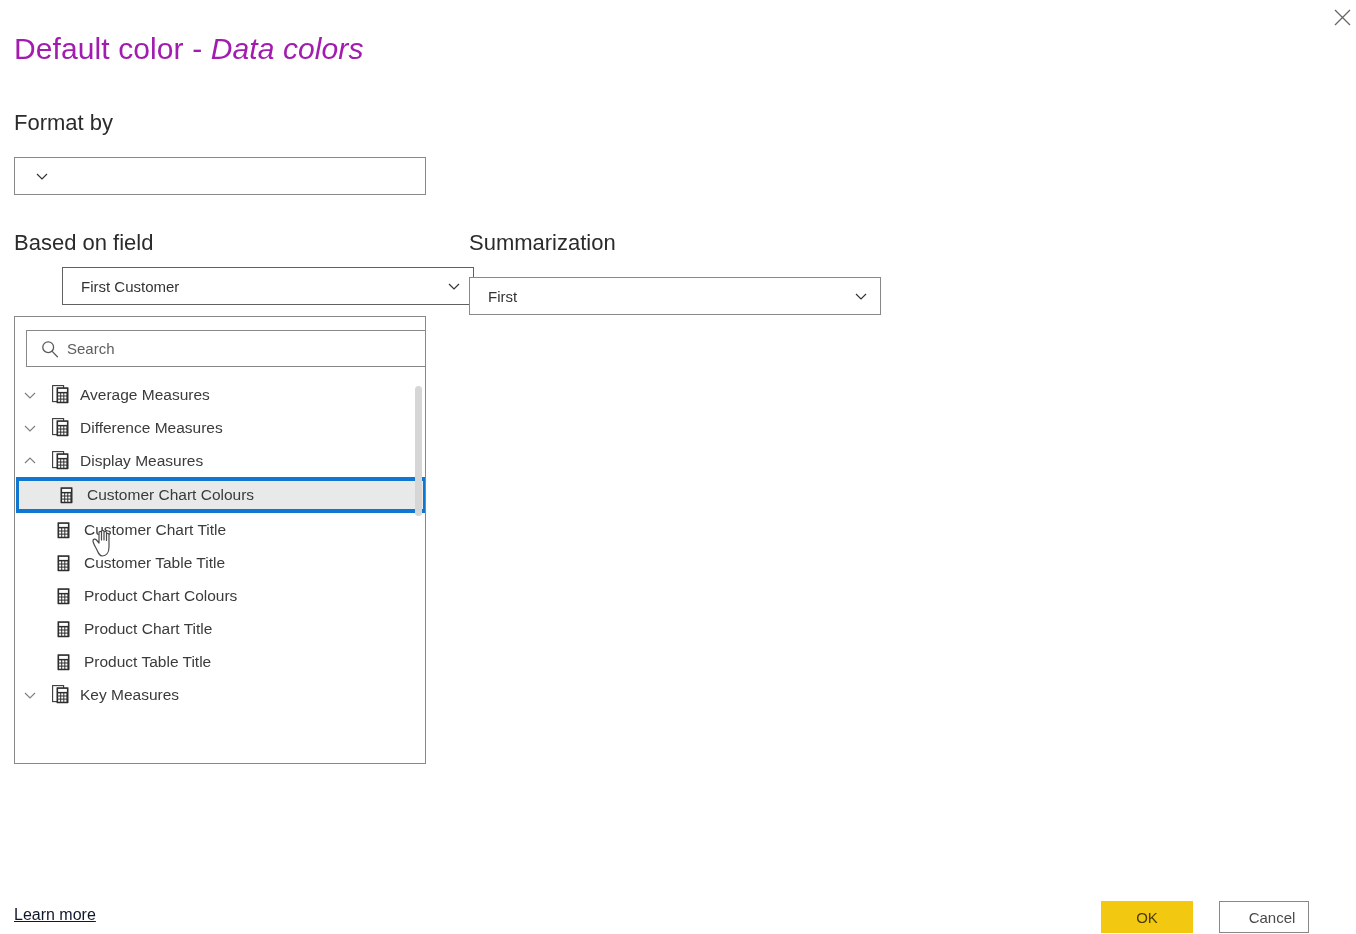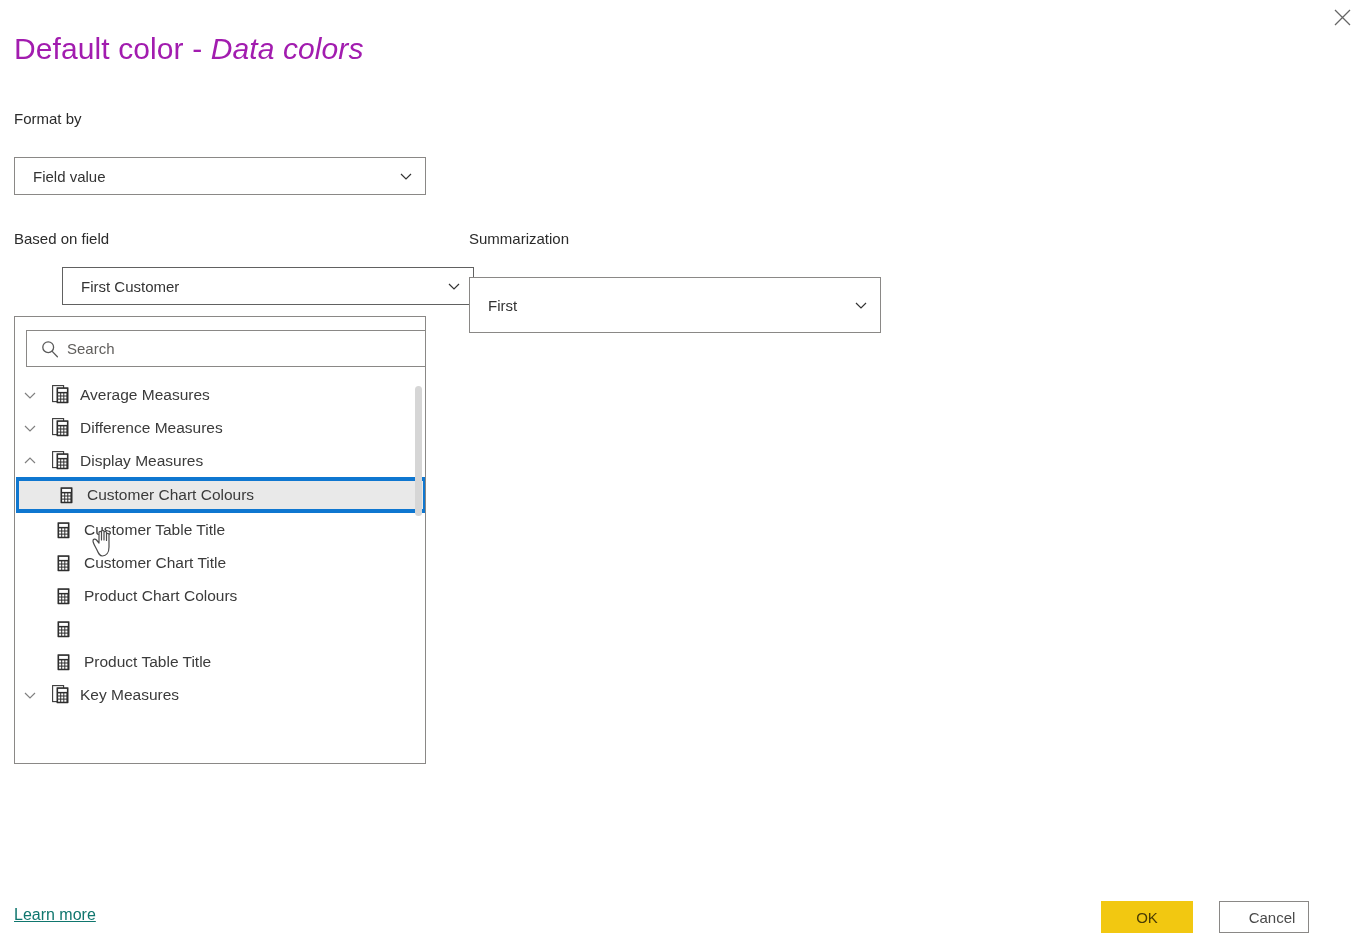--- a/index.html
+++ b/index.html
@@ -43,21 +43,21 @@
     letter-spacing: 0.1px;
     white-space: nowrap;
   }
   .dialog-title .italic {
     font-style: italic;
   }
 
   
   .field-label {
     position: absolute;
-    font-size: 15px;
+    font-size: 22px;
     font-weight: 400;
     color: #2b2b2b;
     white-space: nowrap;
   }
   #label-format-by { left: 14px; top: 110px; }
   #label-based-on-field { left: 14px; top: 230px; }
   #label-summarization { left: 469px; top: 230px; }
 
   
   .combo {
@@ -98,21 +98,21 @@
     top: 267px;
     width: 412px;
     height: 38px;
     border-color: #616161;
     margin-left: 48px;
   }
   #combo-summarization {
     left: 469px;
     top: 277px;
     width: 412px;
-    height: 56px;
+    height: 38px;
   }
 
   
   .dropdown-panel {
     position: absolute;
     left: 14px;
     top: 316px;
     width: 412px;
     height: 448px;
     box-sizing: border-box;
@@ -236,21 +236,21 @@
     height: 34px;
     pointer-events: none;
   }
 
   
   .learn-more {
     position: absolute;
     left: 14px;
     top: 906px;
     font-size: 16px;
-    color: #0f766e;
+    color: #0f172a;
     text-decoration: underline;
     cursor: pointer;
     white-space: nowrap;
     text-align: right;
   }
 
   .btn {
     position: absolute;
     box-sizing: border-box;
     height: 32px;
@@ -291,21 +291,20 @@
     </svg>
   </span>
 </div>
 
 <div class="dialog-title">
   <span>Default color - </span><span class="italic">Data colors</span>
 </div>
 
 <div class="field-label" id="label-format-by">Format by</div>
 <div class="combo" id="combo-format-by">
-  <span class="combo-value">Field value</span>
   <span class="chev">
     <svg width="16" height="16" viewBox="0 0 16 16" aria-hidden="true">
       <path d="M3 6 L8 11 L13 6" stroke="#333333" stroke-width="1.2" fill="none"></path>
     </svg>
   </span>
 </div>
 
 <div class="field-label" id="label-based-on-field">Based on field</div>
 <div class="combo" id="combo-based-on-field">
   <span class="combo-value">First Customer</span>
@@ -439,39 +438,39 @@
             <rect x="6.2" y="8.4" width="2.1" height="2.1" fill="#ffffff"></rect>
             <rect x="9.3" y="8.4" width="2.1" height="2.1" fill="#ffffff"></rect>
             <rect x="3.1" y="11.5" width="2.1" height="2.1" fill="#ffffff"></rect>
             <rect x="6.2" y="11.5" width="2.1" height="2.1" fill="#ffffff"></rect>
             <rect x="9.3" y="11.5" width="2.1" height="2.1" fill="#ffffff"></rect>
             <rect x="3.1" y="14.600000000000001" width="2.1" height="2.1" fill="#ffffff"></rect>
             <rect x="6.2" y="14.600000000000001" width="2.1" height="2.1" fill="#ffffff"></rect>
             <rect x="9.3" y="14.600000000000001" width="2.1" height="2.1" fill="#ffffff"></rect>
           </svg>
         </span>
-        <span class="row-label">Customer Table Title</span>
+        <span class="row-label">Customer Chart Title</span>
       </div>
       <div class="tree-row child">
         <span class="icon-slot">
           <svg width="19" height="20" viewBox="0 0 19 20" aria-hidden="true">
             <rect x="1.5" y="2.2" width="12" height="16" rx="0.6" fill="#2e2e2e"></rect>
             <rect x="3.1" y="3.9" width="8.8" height="3" fill="#ffffff"></rect>
             <rect x="3.1" y="8.4" width="2.1" height="2.1" fill="#ffffff"></rect>
             <rect x="6.2" y="8.4" width="2.1" height="2.1" fill="#ffffff"></rect>
             <rect x="9.3" y="8.4" width="2.1" height="2.1" fill="#ffffff"></rect>
             <rect x="3.1" y="11.5" width="2.1" height="2.1" fill="#ffffff"></rect>
             <rect x="6.2" y="11.5" width="2.1" height="2.1" fill="#ffffff"></rect>
             <rect x="9.3" y="11.5" width="2.1" height="2.1" fill="#ffffff"></rect>
             <rect x="3.1" y="14.600000000000001" width="2.1" height="2.1" fill="#ffffff"></rect>
             <rect x="6.2" y="14.600000000000001" width="2.1" height="2.1" fill="#ffffff"></rect>
             <rect x="9.3" y="14.600000000000001" width="2.1" height="2.1" fill="#ffffff"></rect>
           </svg>
         </span>
-        <span class="row-label">Customer Chart Title</span>
+        <span class="row-label">Customer Table Title</span>
       </div>
       <div class="tree-row child">
         <span class="icon-slot">
           <svg width="19" height="20" viewBox="0 0 19 20" aria-hidden="true">
             <rect x="1.5" y="2.2" width="12" height="16" rx="0.6" fill="#2e2e2e"></rect>
             <rect x="3.1" y="3.9" width="8.8" height="3" fill="#ffffff"></rect>
             <rect x="3.1" y="8.4" width="2.1" height="2.1" fill="#ffffff"></rect>
             <rect x="6.2" y="8.4" width="2.1" height="2.1" fill="#ffffff"></rect>
             <rect x="9.3" y="8.4" width="2.1" height="2.1" fill="#ffffff"></rect>
             <rect x="3.1" y="11.5" width="2.1" height="2.1" fill="#ffffff"></rect>
@@ -493,20 +492,21 @@
             <rect x="6.2" y="8.4" width="2.1" height="2.1" fill="#ffffff"></rect>
             <rect x="9.3" y="8.4" width="2.1" height="2.1" fill="#ffffff"></rect>
             <rect x="3.1" y="11.5" width="2.1" height="2.1" fill="#ffffff"></rect>
             <rect x="6.2" y="11.5" width="2.1" height="2.1" fill="#ffffff"></rect>
             <rect x="9.3" y="11.5" width="2.1" height="2.1" fill="#ffffff"></rect>
             <rect x="3.1" y="14.600000000000001" width="2.1" height="2.1" fill="#ffffff"></rect>
             <rect x="6.2" y="14.600000000000001" width="2.1" height="2.1" fill="#ffffff"></rect>
             <rect x="9.3" y="14.600000000000001" width="2.1" height="2.1" fill="#ffffff"></rect>
           </svg>
         </span>
+        <span class="row-label">Product Chart Title</span>
       </div>
       <div class="tree-row child">
         <span class="icon-slot">
           <svg width="19" height="20" viewBox="0 0 19 20" aria-hidden="true">
             <rect x="1.5" y="2.2" width="12" height="16" rx="0.6" fill="#2e2e2e"></rect>
             <rect x="3.1" y="3.9" width="8.8" height="3" fill="#ffffff"></rect>
             <rect x="3.1" y="8.4" width="2.1" height="2.1" fill="#ffffff"></rect>
             <rect x="6.2" y="8.4" width="2.1" height="2.1" fill="#ffffff"></rect>
             <rect x="9.3" y="8.4" width="2.1" height="2.1" fill="#ffffff"></rect>
             <rect x="3.1" y="11.5" width="2.1" height="2.1" fill="#ffffff"></rect>

